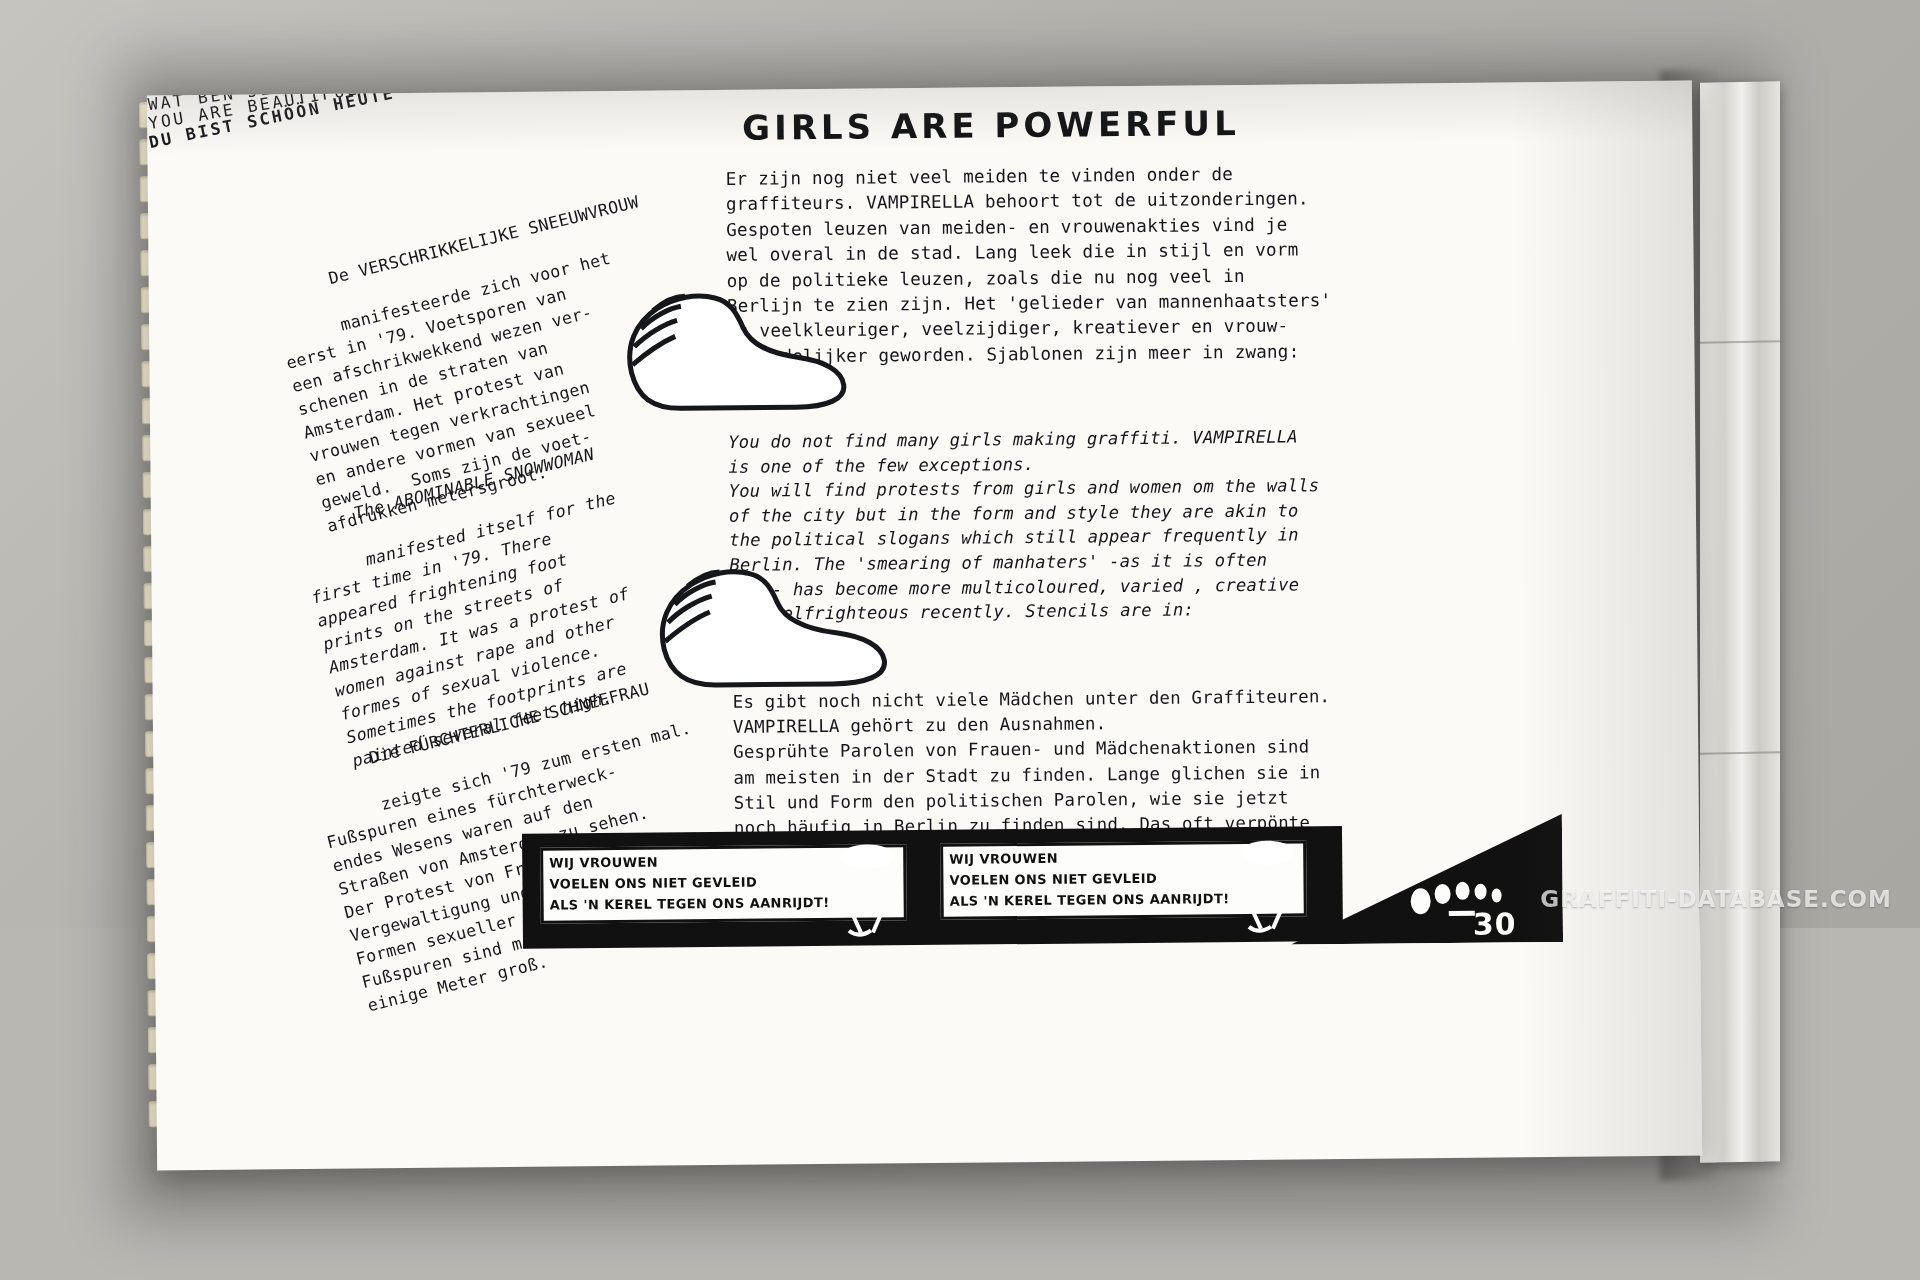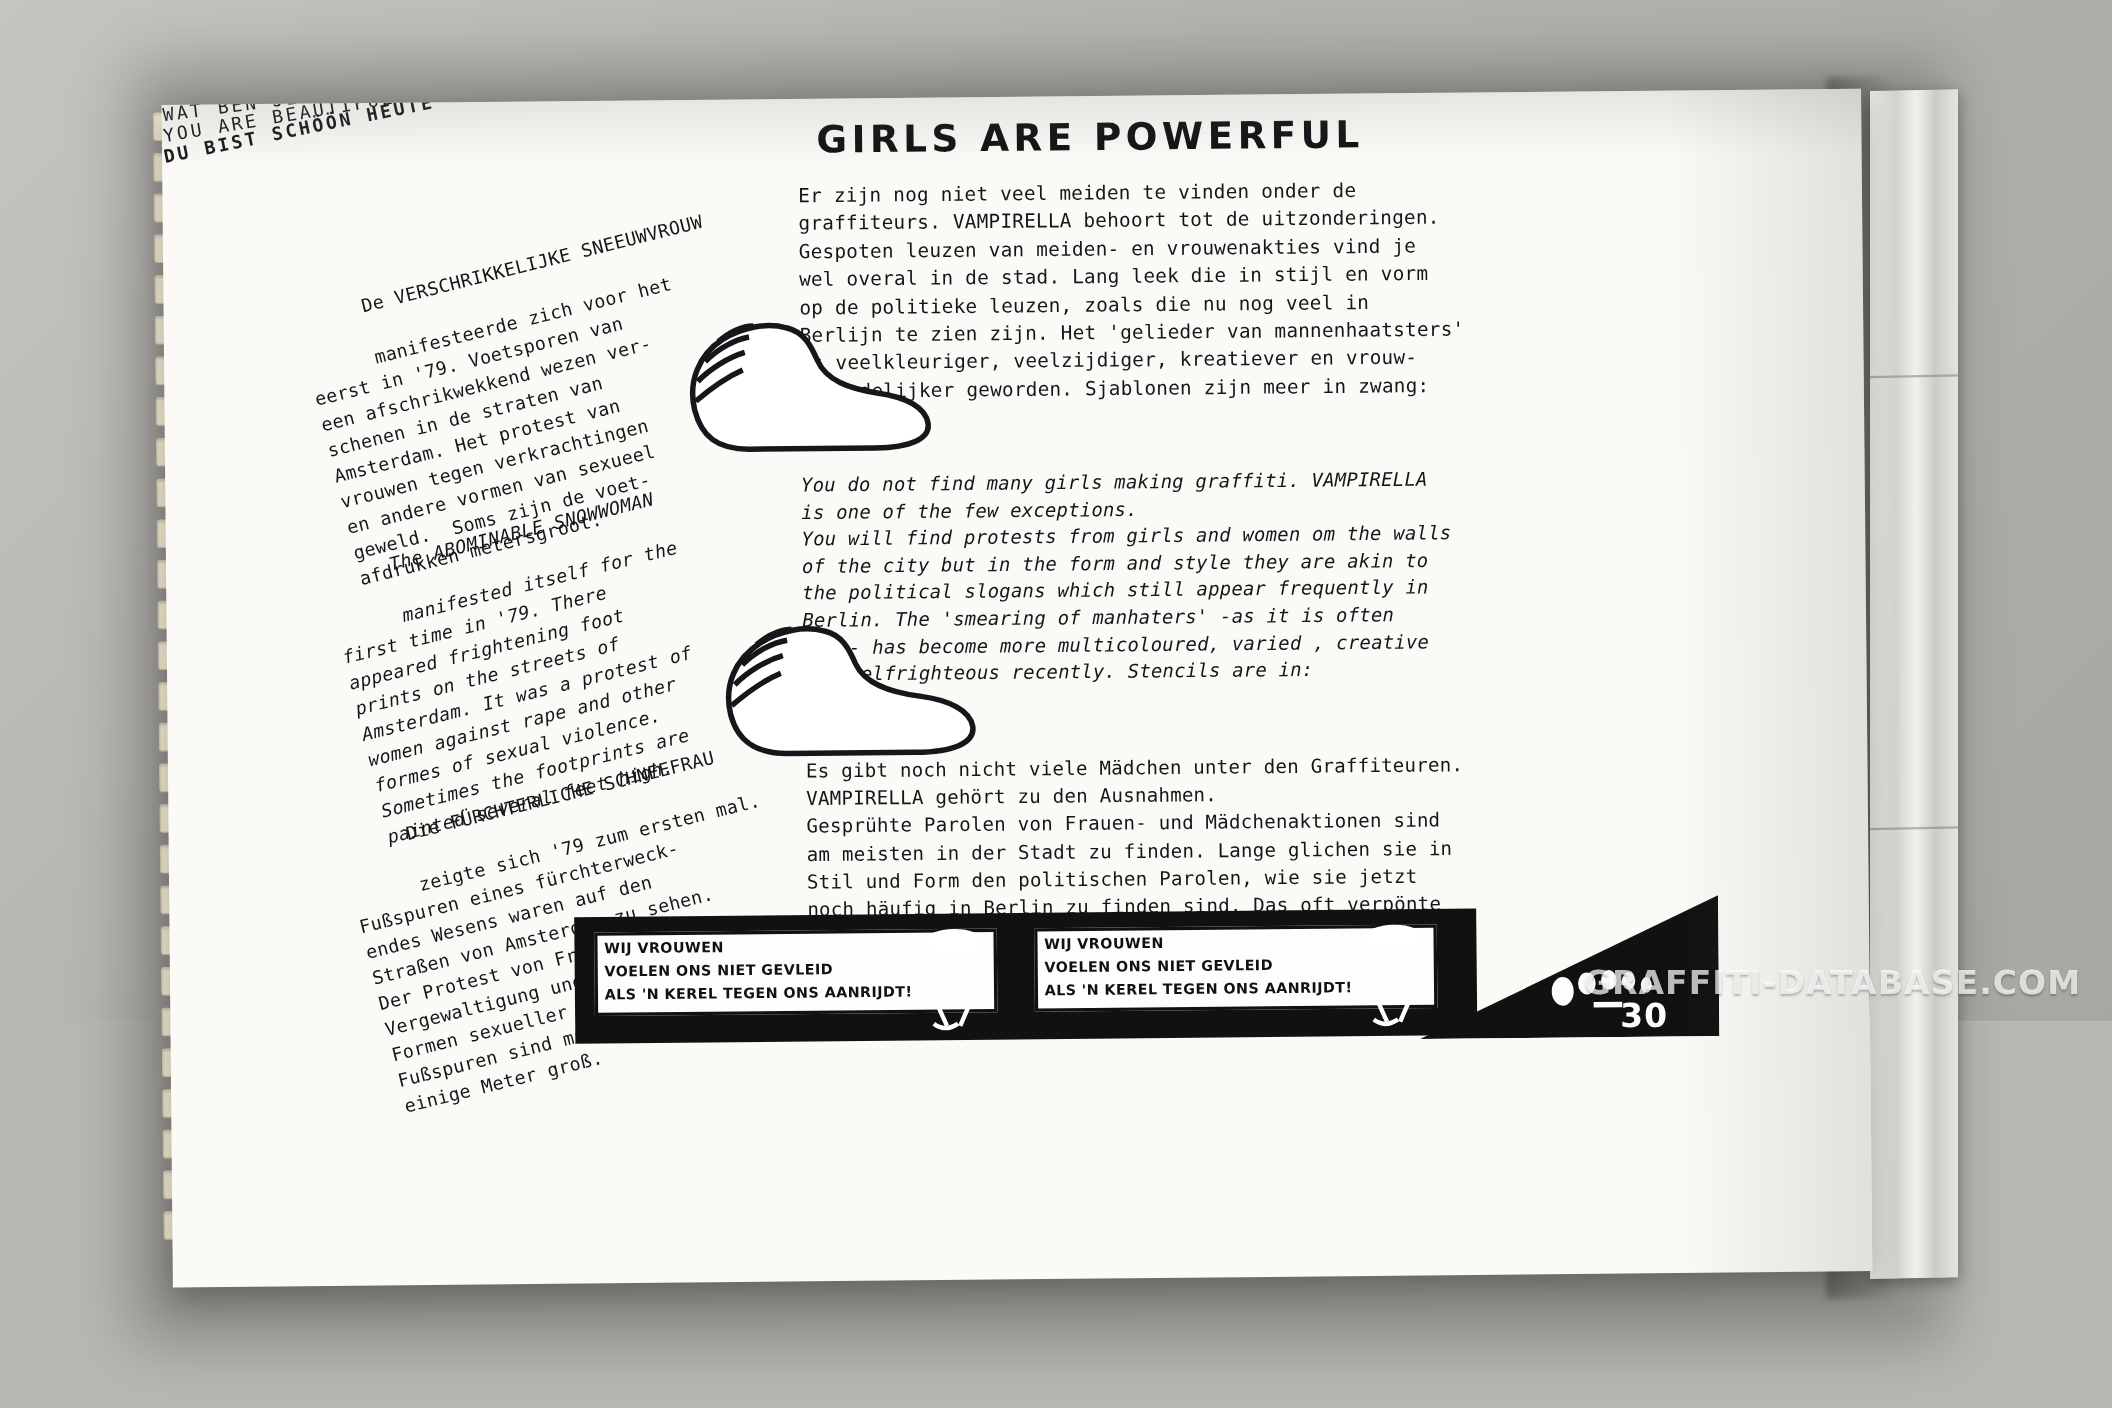--- a/index.html
+++ b/index.html
@@ -200,21 +200,21 @@
     color: #fdfdfb;
     letter-spacing: 1px;
   }
 
   .watermark {
     position: absolute;
     right: 28px;
     bottom: 16px;
     font-family: "DejaVu Sans", sans-serif;
     font-weight: bold;
-    font-size: 30px;
+    font-size: 23px;
     letter-spacing: 1px;
     color: rgba(255,255,255,0.72);
     text-shadow: 0 1px 2px rgba(0,0,0,0.25);
   }
 </style>
 </head>
 <body>
 
 <div id="stage">
 

